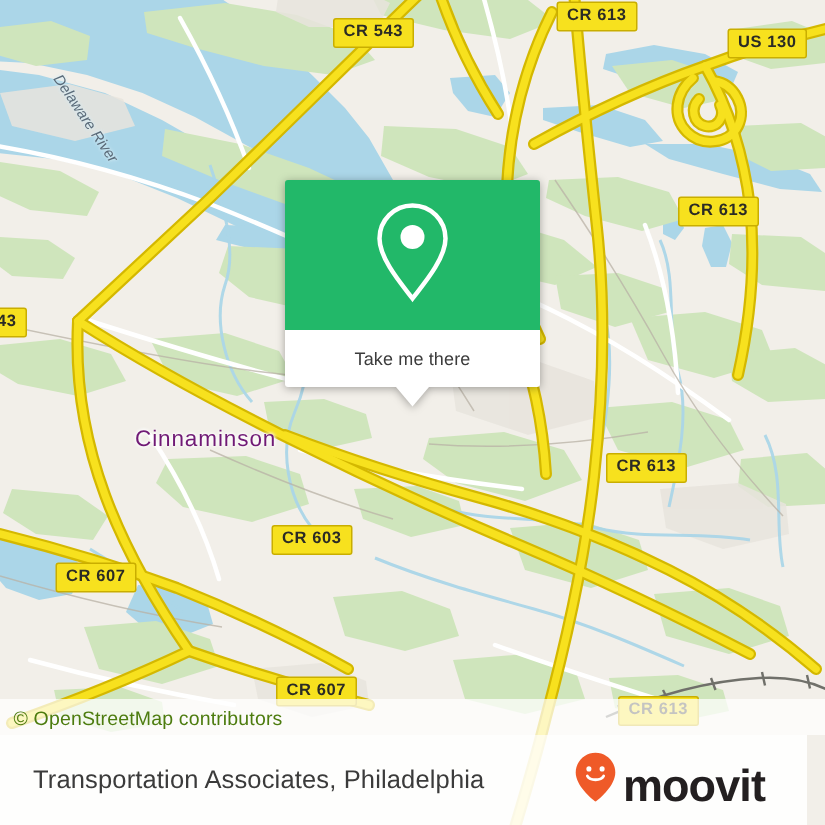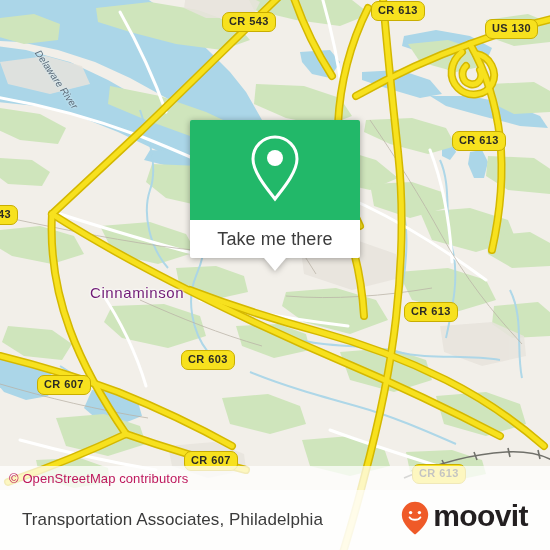--- a/index.html
+++ b/index.html
@@ -12,21 +12,21 @@
 
   
   #map{position:absolute;inset:0;width:550px;height:550px;overflow:hidden;background:#f2efe9;}
   #map svg{display:block;width:550px;height:550px;}
 
   
   .shield{
     position:absolute;
     background:#f7e11e;
     border:1px solid #c9ae00;
-    border-radius:7px;
+    border-radius:2px;
     color:#2b2b25;
     font-weight:bold;
     font-size:11px;
     letter-spacing:.4px;
     line-height:1;
     padding:3px 6px 4px 6px;
     white-space:nowrap;
     font-family:"Liberation Sans","DejaVu Sans",sans-serif;
   }
 
@@ -66,50 +66,50 @@
   }
   #popup-footer{
     position:relative;
     background:#fff;
     height:38px;
     border-radius:0 0 2px 2px;
     display:flex;align-items:center;justify-content:center;
     cursor:pointer;
   }
   #popup-footer .cta{
-    font-size:18px;color:#3c3c3c;letter-spacing:.1px;
+    font-size:12px;color:#3c3c3c;letter-spacing:.1px;
   }
   #popup-tail{
     position:absolute;
     left:50%;margin-left:-11px;top:100%;
     width:0;height:0;
     border-left:11px solid transparent;
     border-right:11px solid transparent;
     border-top:13px solid #fff;
   }
 
   
   #attrib{
     position:absolute;left:0;right:0;top:466px;height:24px;
     background:rgba(255,255,255,.72);
     display:flex;align-items:center;
   }
   #attrib .txt{
-    font-size:13px;color:#be185d;padding-left:9px;letter-spacing:.1px;
+    font-size:13px;color:#4d7c0f;padding-left:9px;letter-spacing:.1px;
   }
   #footer{
-    position:absolute;left:0;right:0;bottom:0;height:60px;
+    position:absolute;left:0;right:12px;bottom:0;height:60px;
     background:rgba(255,255,255,.90);
     display:flex;align-items:center;justify-content:space-between;
   }
   #footer .title{
     font-size:17px;color:#3b3b3b;padding-left:22px;letter-spacing:.1px;
   }
   #brand{
-    display:flex;align-items:flex-start;gap:4px;padding-right:22px;
+    display:flex;align-items:flex-end;gap:4px;padding-right:28px;
   }
   #brand .word{
     font-size:30px;color:#231f20;font-weight:bold;letter-spacing:-.6px;
     line-height:1;
   }
 </style>
 </head>
 <body>
 
 <div id="app">

